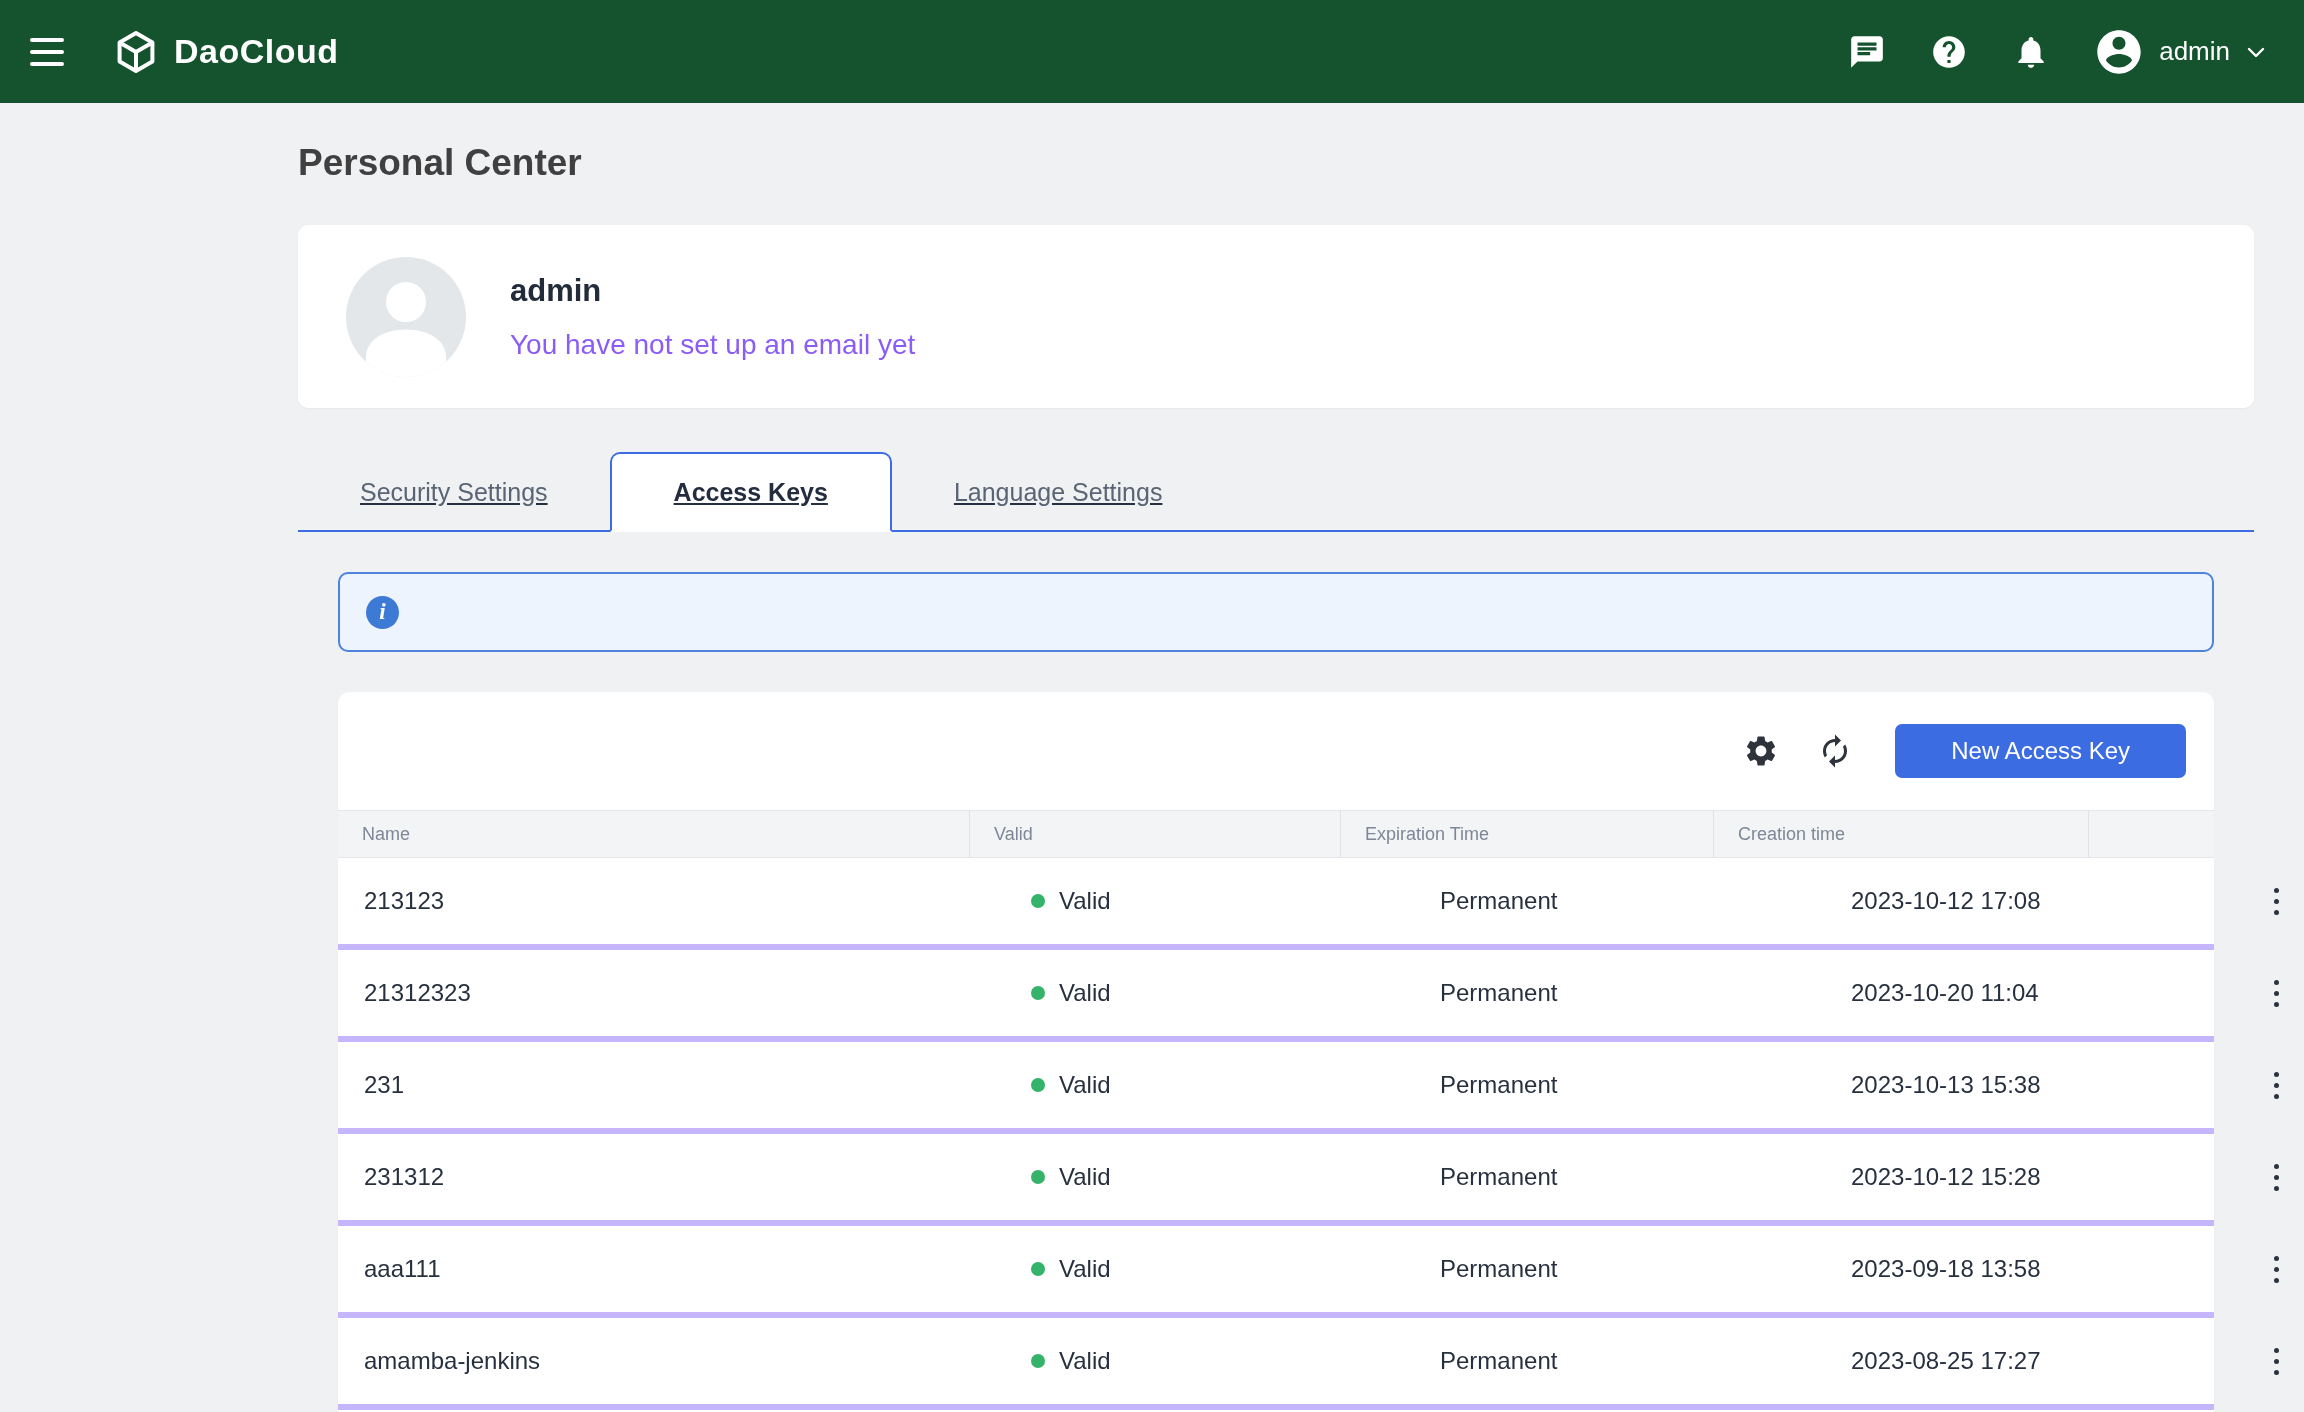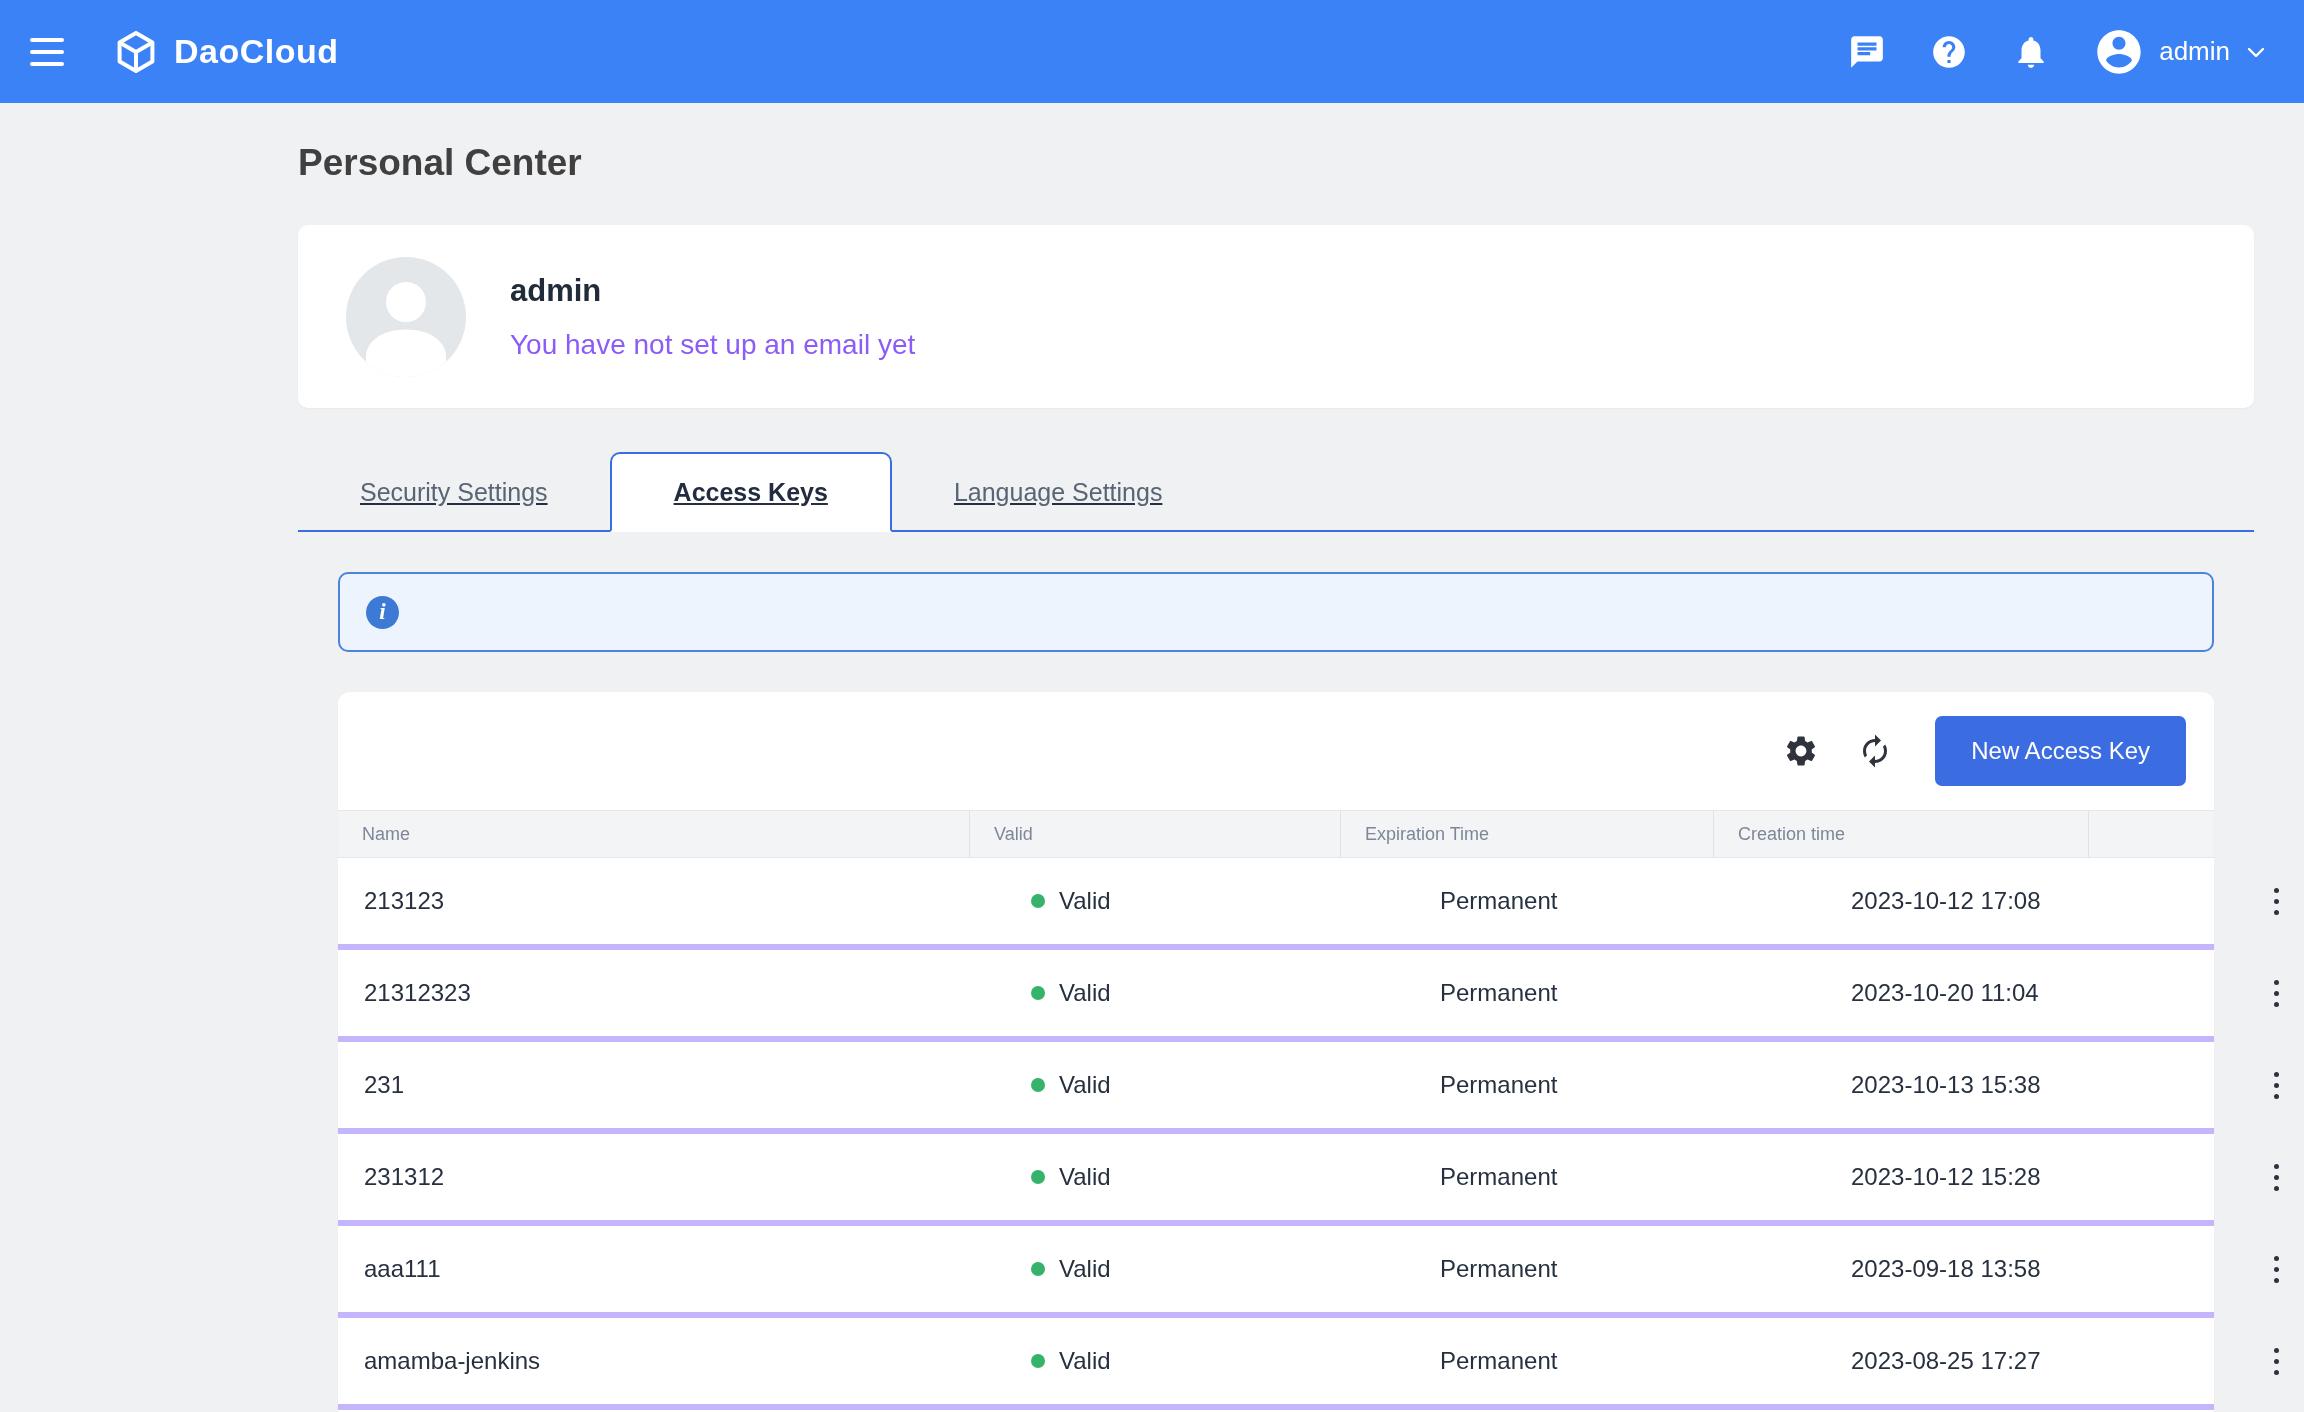--- a/index.html
+++ b/index.html
@@ -7,21 +7,21 @@
   body {
     font-family: "Liberation Sans", sans-serif;
     background:#f0f1f3;
     overflow:hidden;
     color:#273040;
   }
   .viewport { width:2304px; height:1412px; overflow:hidden; position:relative; }
 
   
   .navbar {
-    height:103px; background:#3b82f6; display:flex; align-items:center;
+    height:103px; background:#14532d; display:flex; align-items:center;
     padding:0 36px 0 30px;
   }
   .hamburger { width:34px; display:flex; flex-direction:column; gap:8px; cursor:pointer; margin-right:48px; }
   .hamburger span { display:block; height:4px; border-radius:2px; background:#ffffff; }
   .brand { display:flex; align-items:center; gap:14px; cursor:pointer; }
   .brand-icon svg { display:block; }
   .brand-name { color:#ffffff; font-size:34px; font-weight:700; letter-spacing:.5px; }
 
   .nav-right { margin-left:auto; display:flex; align-items:center; gap:42px; }
   .nav-icon-btn { width:40px; height:40px; display:flex; align-items:center; justify-content:center; cursor:pointer; }
@@ -71,21 +71,21 @@
   .alert-text { font-size:24px; color:#3c4450; }
 
   
   .table-card {
     margin:40px 40px 0 40px; background:#ffffff; border-radius:12px 12px 0 0;
     box-shadow:0 1px 2px rgba(0,0,0,.04); min-height:760px;
   }
   .table-toolbar { height:118px; display:flex; align-items:center; justify-content:flex-end; padding-right:28px; gap:30px; }
   .tool-icon-btn { width:44px; height:44px; display:flex; align-items:center; justify-content:center; cursor:pointer; }
   .btn-primary {
-    height:70px; padding:0 36px; margin-left:8px; background:#3b6ce1; color:#ffffff; border:none;
+    height:54px; padding:0 56px; margin-left:8px; background:#3b6ce1; color:#ffffff; border:none;
     border-radius:7px; font-size:24px; font-family:"Liberation Sans", sans-serif; cursor:pointer;
   }
 
   .grid-row { display:grid; grid-template-columns:631px 371px 373px 375px 1fr; align-items:stretch; }
   .thead { background:#f3f4f6; border-top:1px solid #e4e6ea; border-bottom:1px solid #e4e6ea; height:48px; }
   .th {
     display:flex; align-items:center; padding:0 24px; font-size:18px; color:#7e8797; font-weight:400;
   }
   .th + .th { border-left:1px solid #e0e2e7; }
   .trow { height:92px; border-bottom:6px solid #c4b5fd;gap:38px; }

